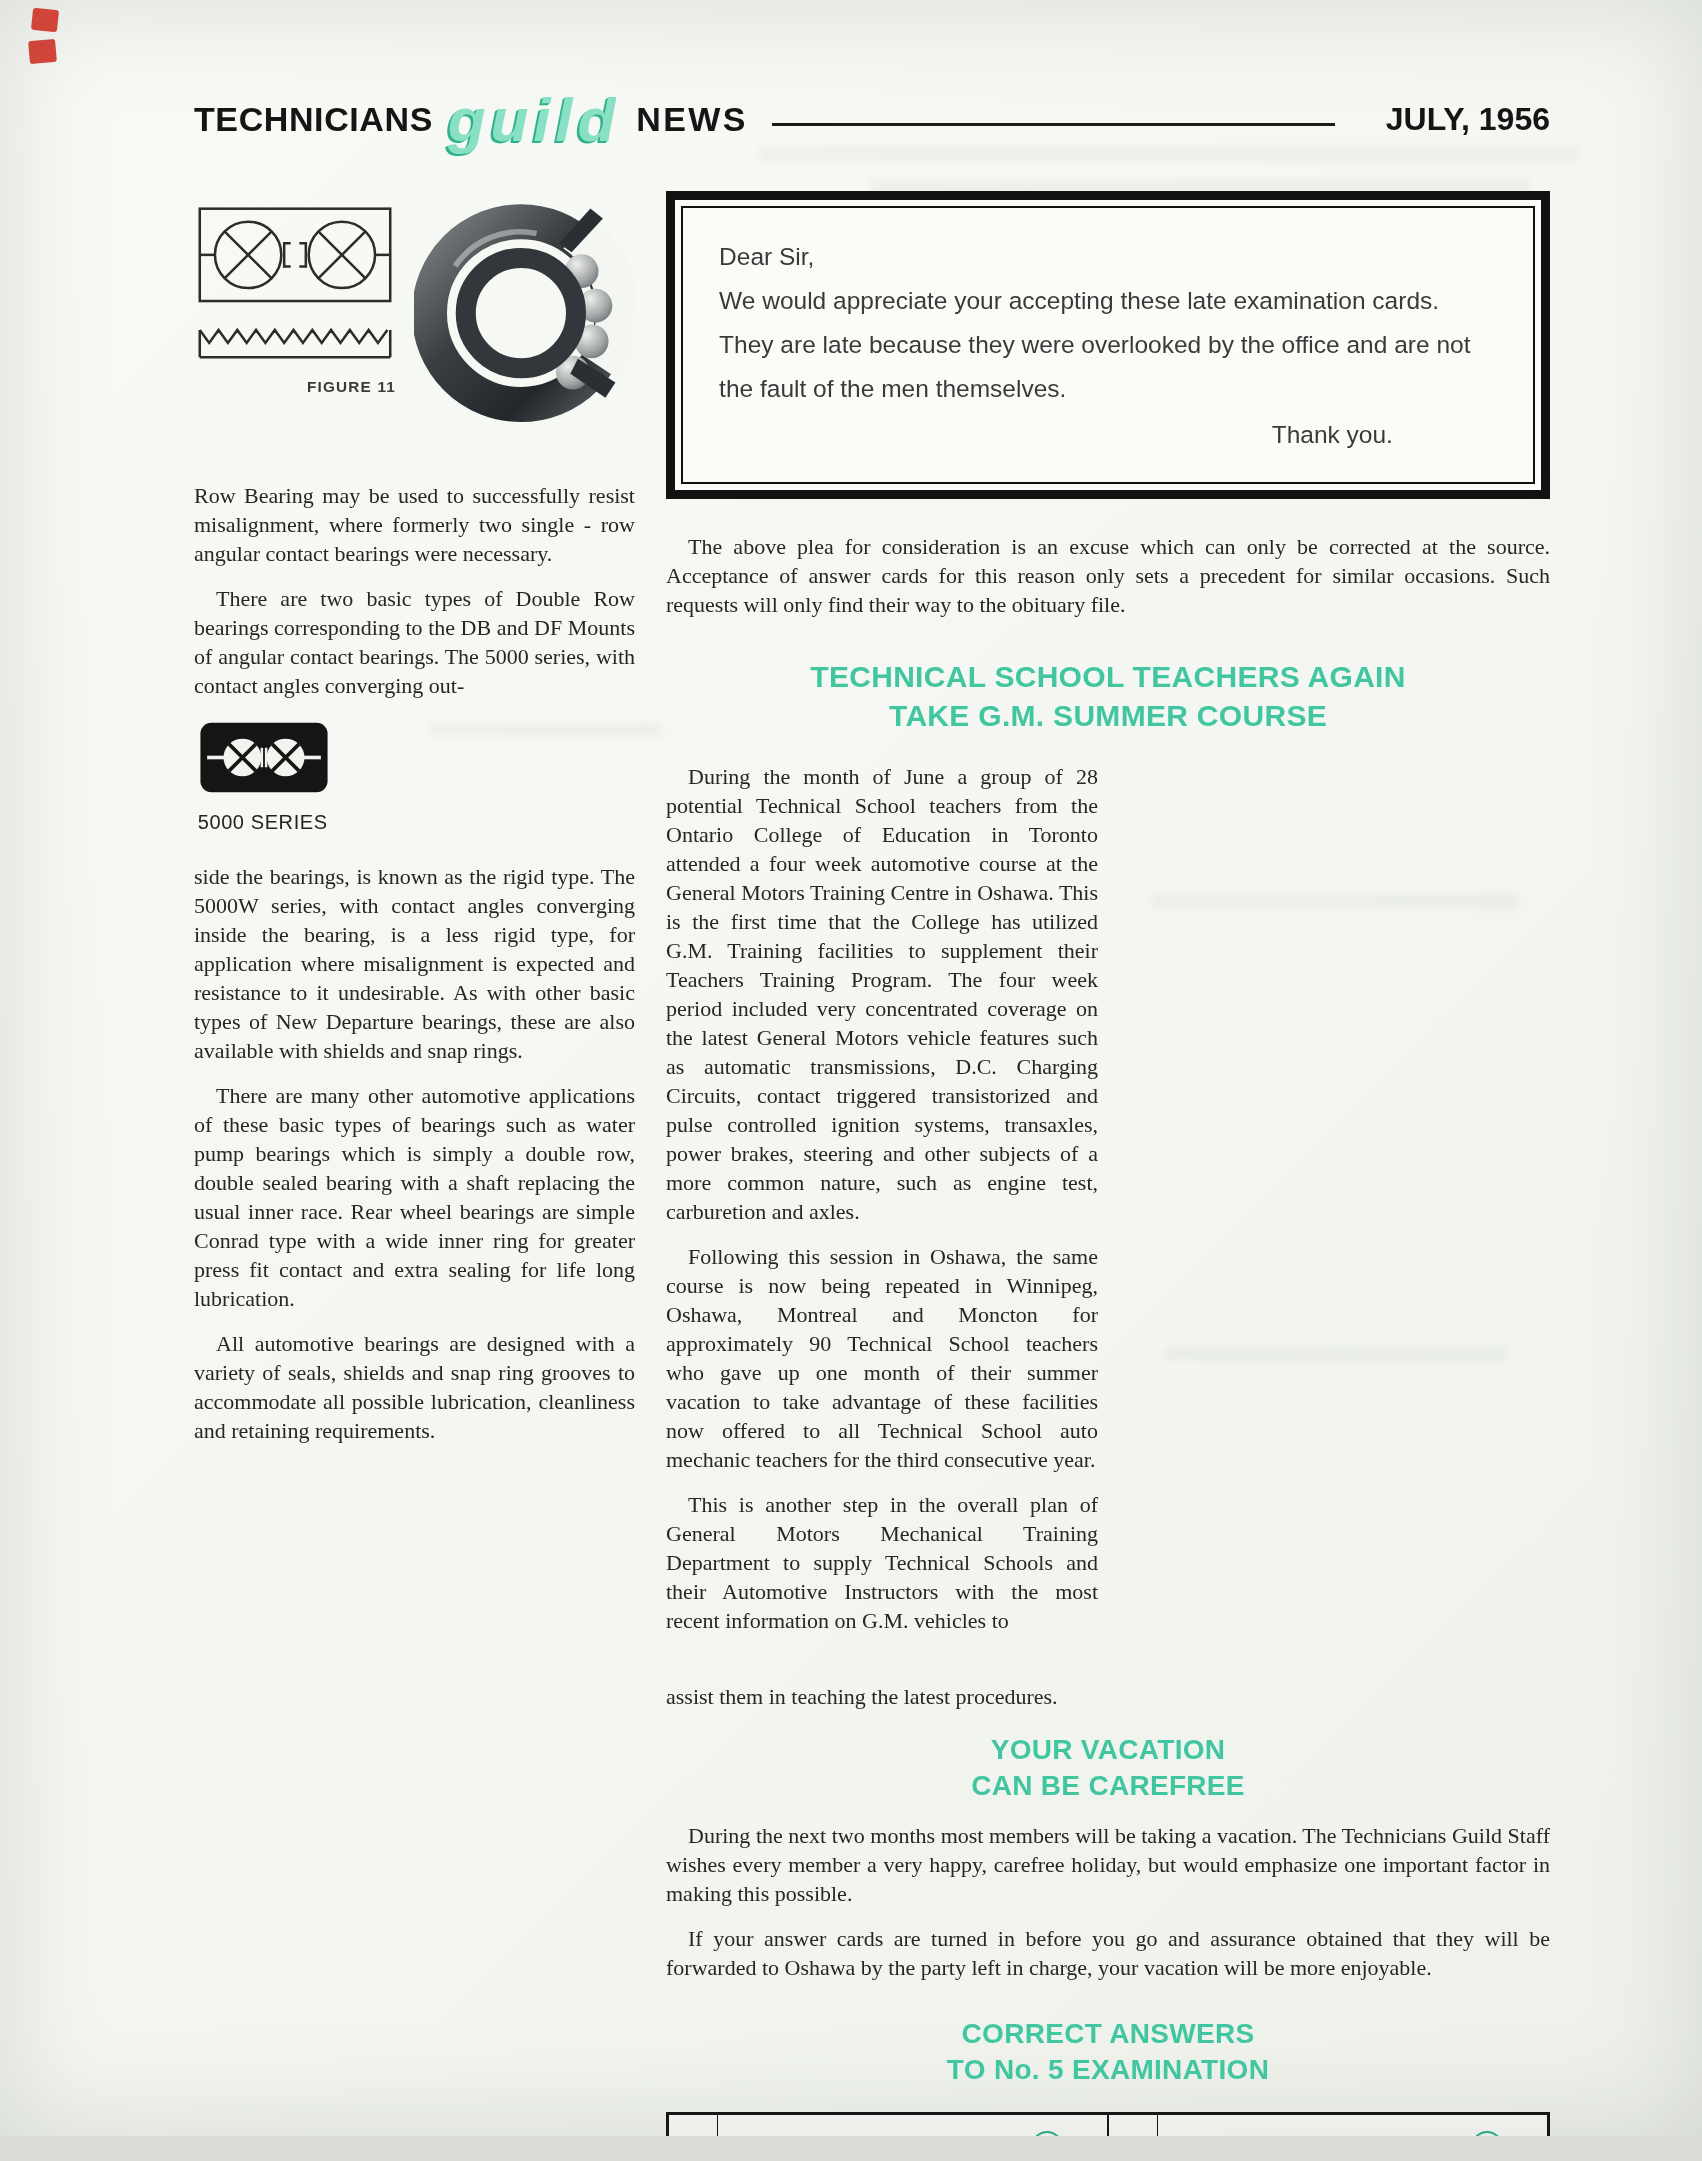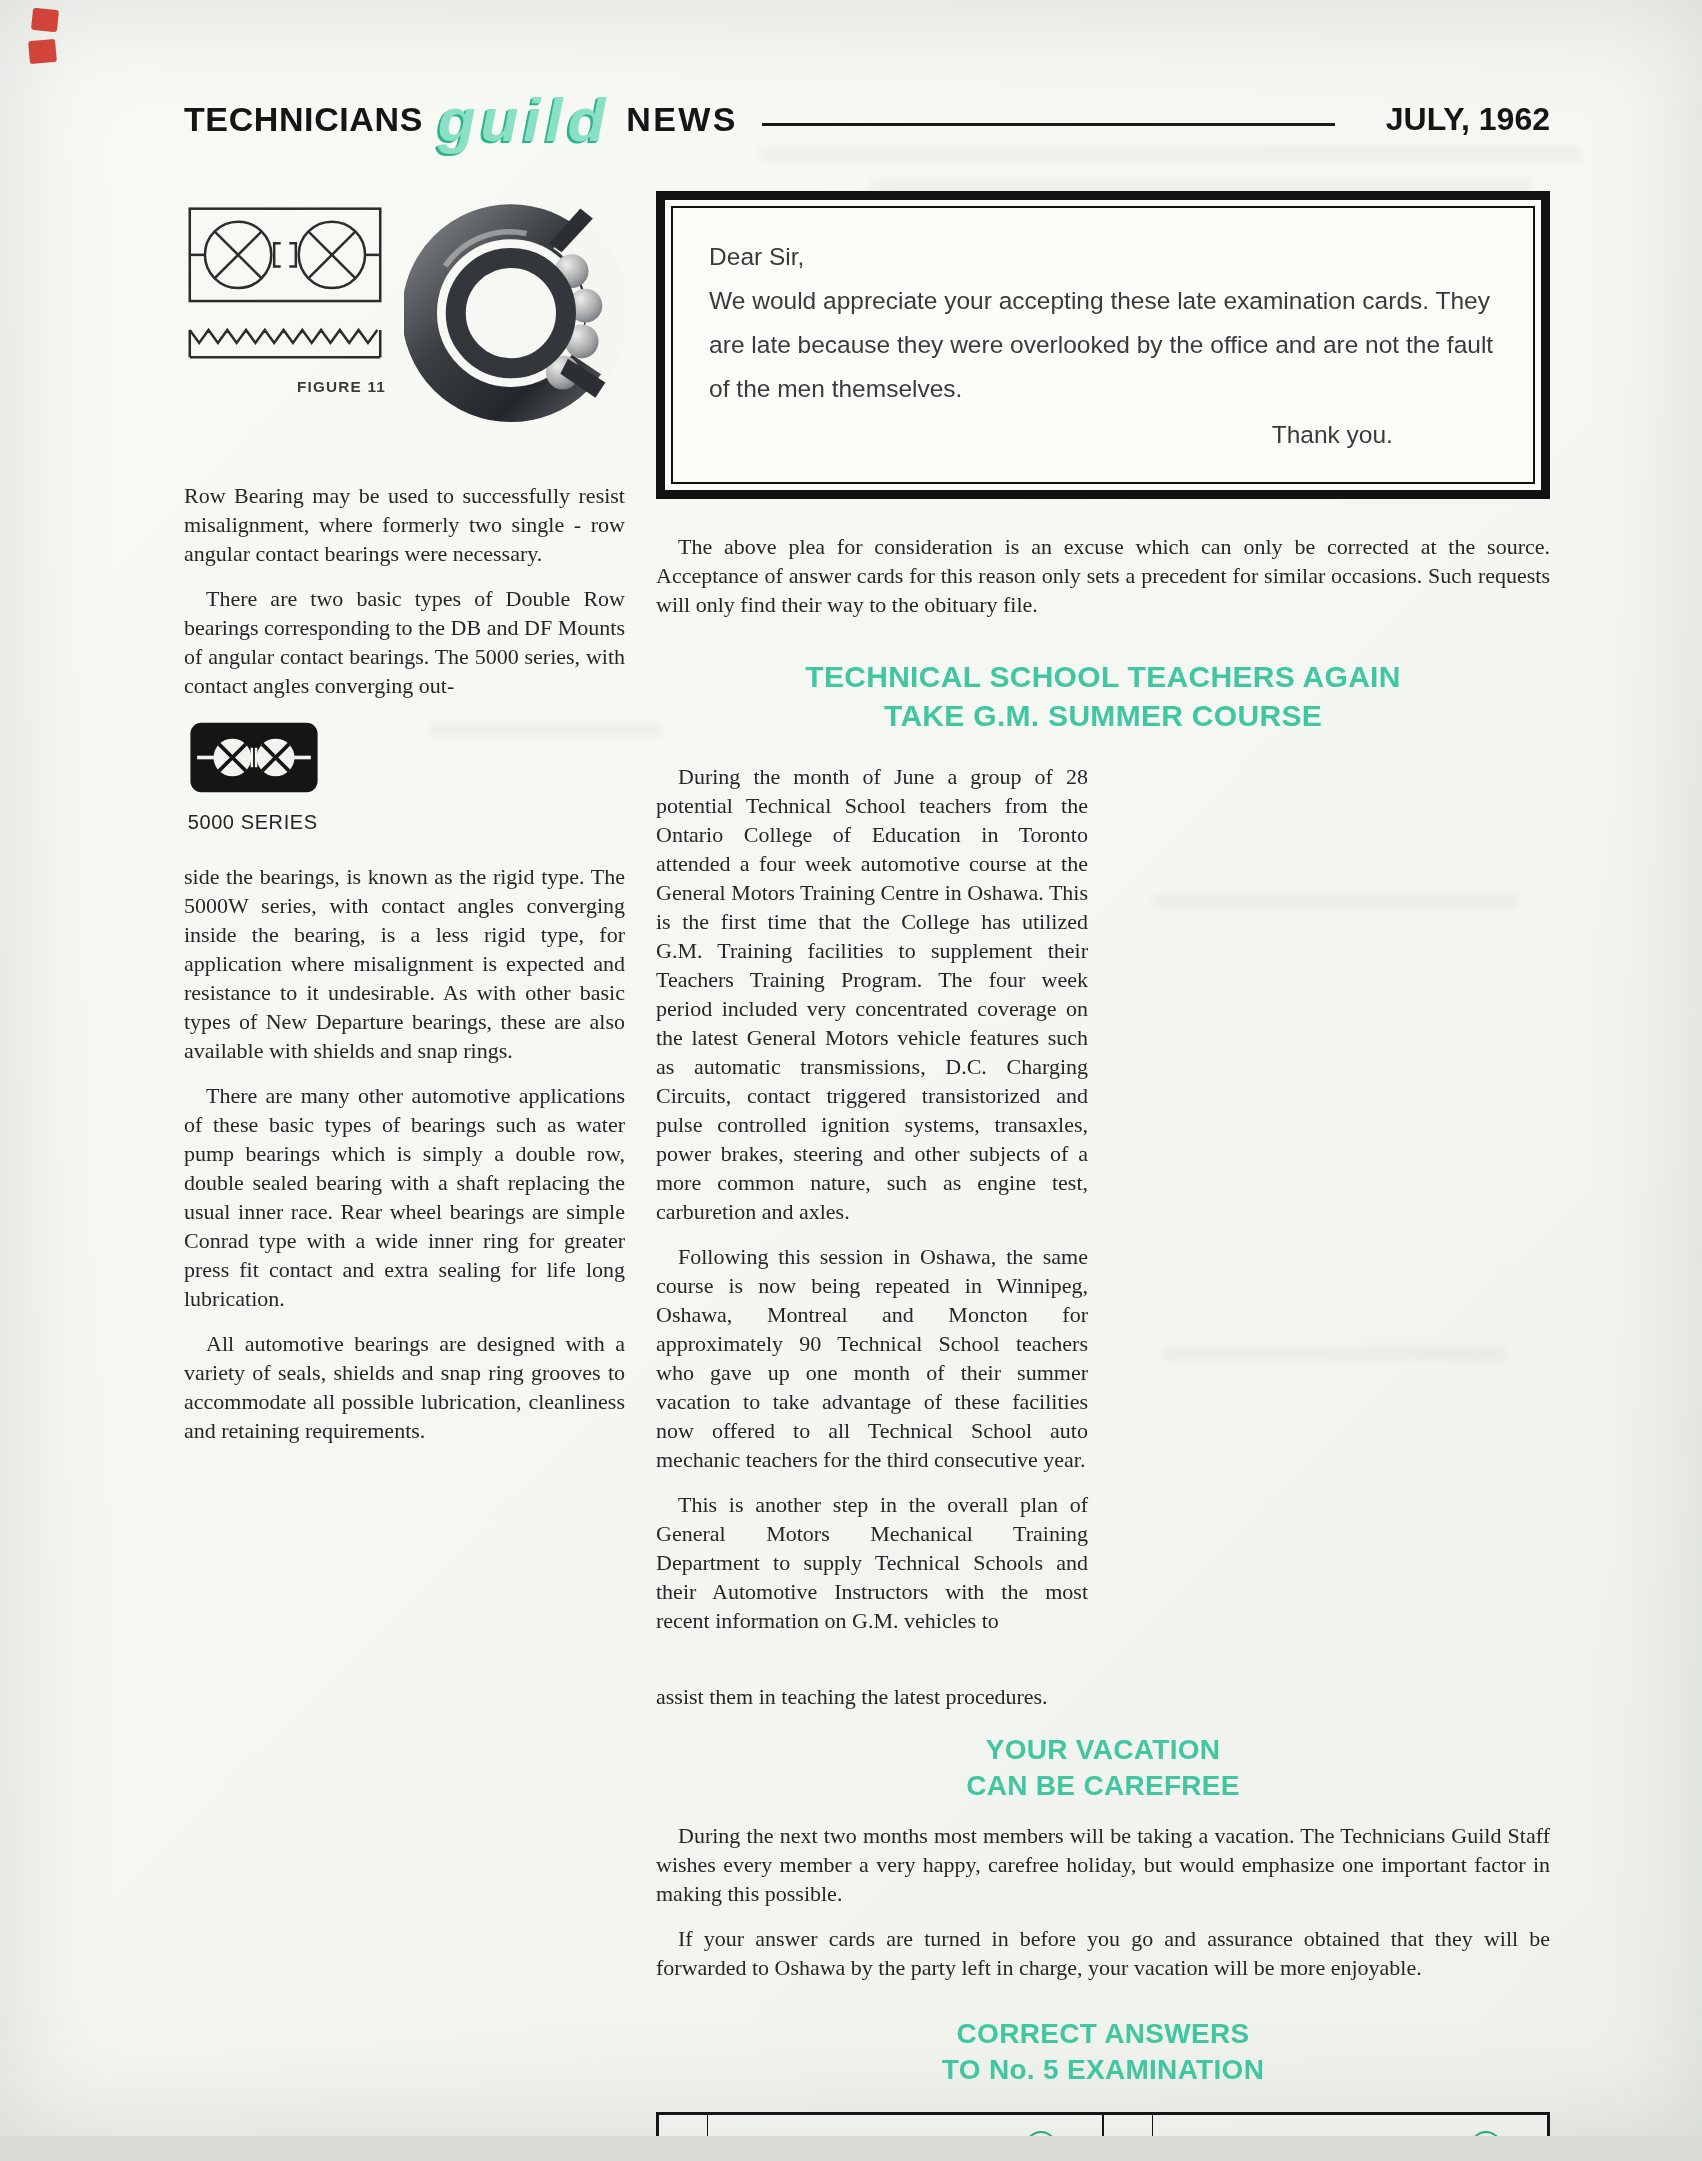--- a/index.html
+++ b/index.html
@@ -3,21 +3,21 @@
 <meta charset="utf-8">
 <title>Technicians Guild News — July 1965</title>
 <style>
   * { margin:0; padding:0; box-sizing:border-box; }
   :root { --accent:#41c6a1; --accent-dark:#2ea886; --ink:#222222; }
   html,body { width:1703px; }
   body { height:2161px; background:#d9ddd6; font-family:"Liberation Serif", serif; color:var(--ink); }
 
   .paper { position:relative; width:1703px; height:2136px; overflow:hidden;
            background:linear-gradient(135deg,#f8faf5 0%,#f4f6f1 55%,#eef1ea 100%);
-           box-shadow:inset 0 0 110px rgba(110,120,112,.22); }
+           box-shadow:inset 0 0 110px rgba(110,120,112,.22);padding-left:10px; }
 
   .ghost { position:absolute; background:#69766d; opacity:.055; filter:blur(3.7px); border-radius:4.9px; }
   .scan-mark { position:absolute; background:#cd3227; border-radius:3.1px; opacity:.9; }
   .scan-mark.m1 { left:32px; top:8.6px; width:26px; height:22px; transform:rotate(6deg); }
   .scan-mark.m2 { left:29px; top:40px; width:27px; height:23px; transform:rotate(-5deg); }
 
   .content { position:relative; padding:92px 153px 0 184px; }
 
   
   .masthead { display:flex; align-items:center; }
@@ -100,21 +100,21 @@
   <div class="ghost" style="left:1164px;top:1347px;width:343px;height:13.5px"></div>
   <div class="ghost" style="left:429px;top:723px;width:233px;height:13.5px"></div>
 
   <div class="content">
 
     <header class="masthead">
       <span class="brand">TECHNICIANS</span>
       <span class="logo">guild</span>
       <span class="brand section">NEWS</span>
       <span class="mast-rule"></span>
-      <span class="issue-date">JULY, 1962</span>
+      <span class="issue-date">JULY, 1956</span>
     </header>
 
     <div class="main">
 
       <div class="col-left">
 
         <div class="figures">
           <div class="fig-line-wrap">
             <svg class="fig-line" viewBox="0 0 280 250">
               <g stroke="#2c2c2c" stroke-width="3.5" fill="none">

